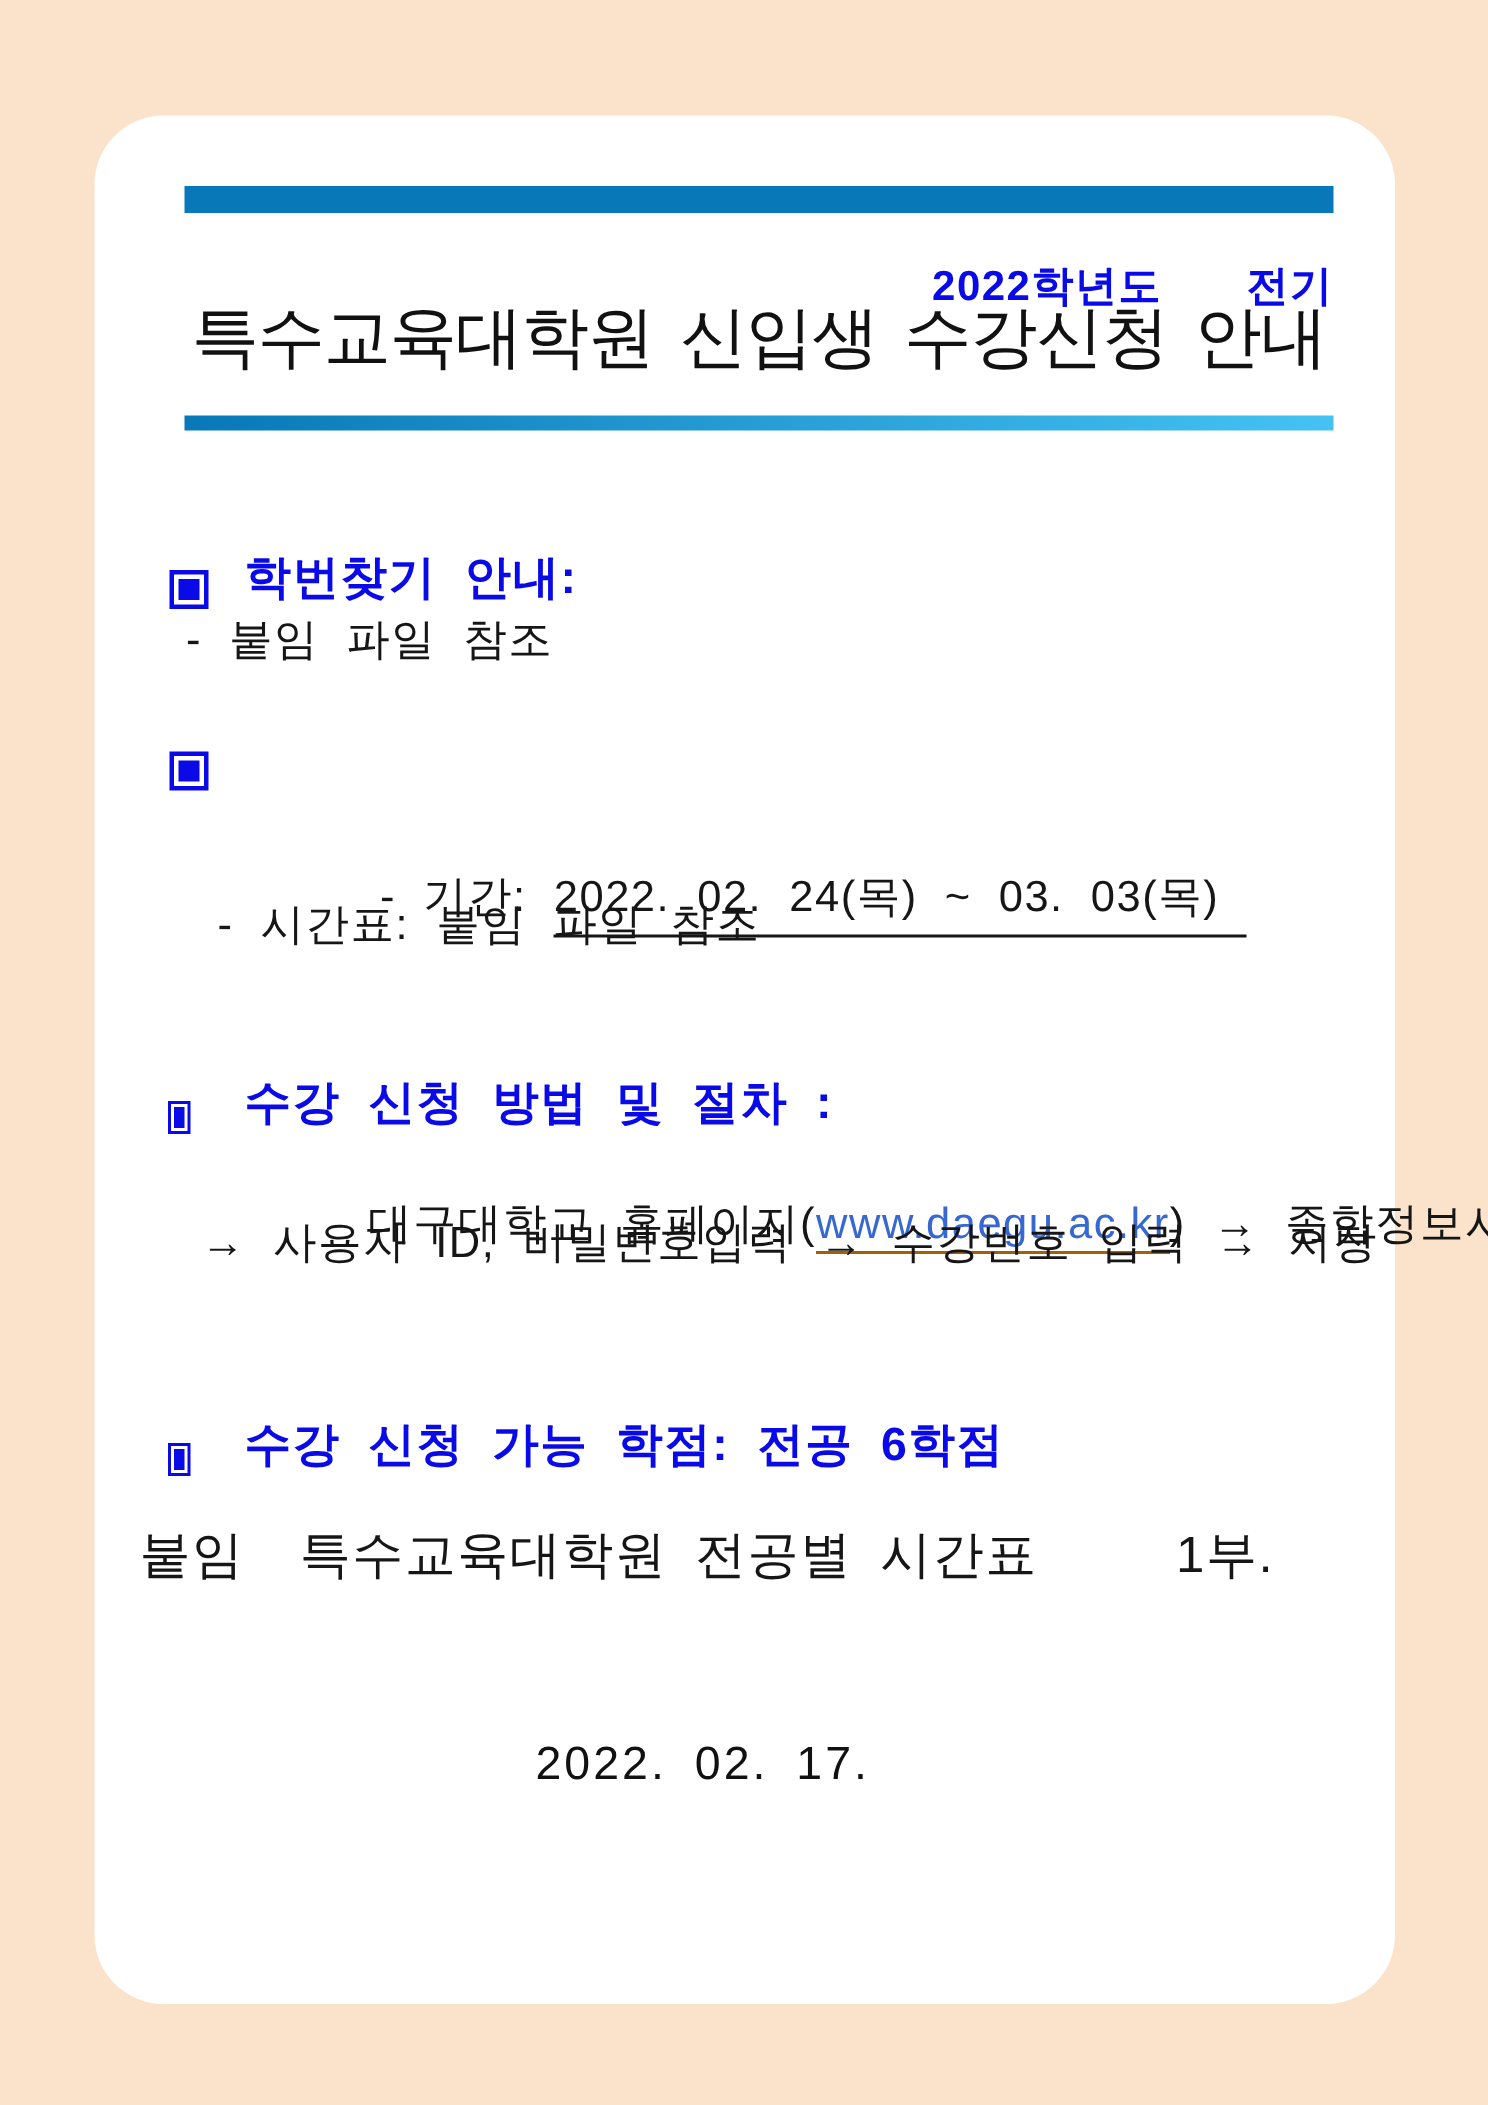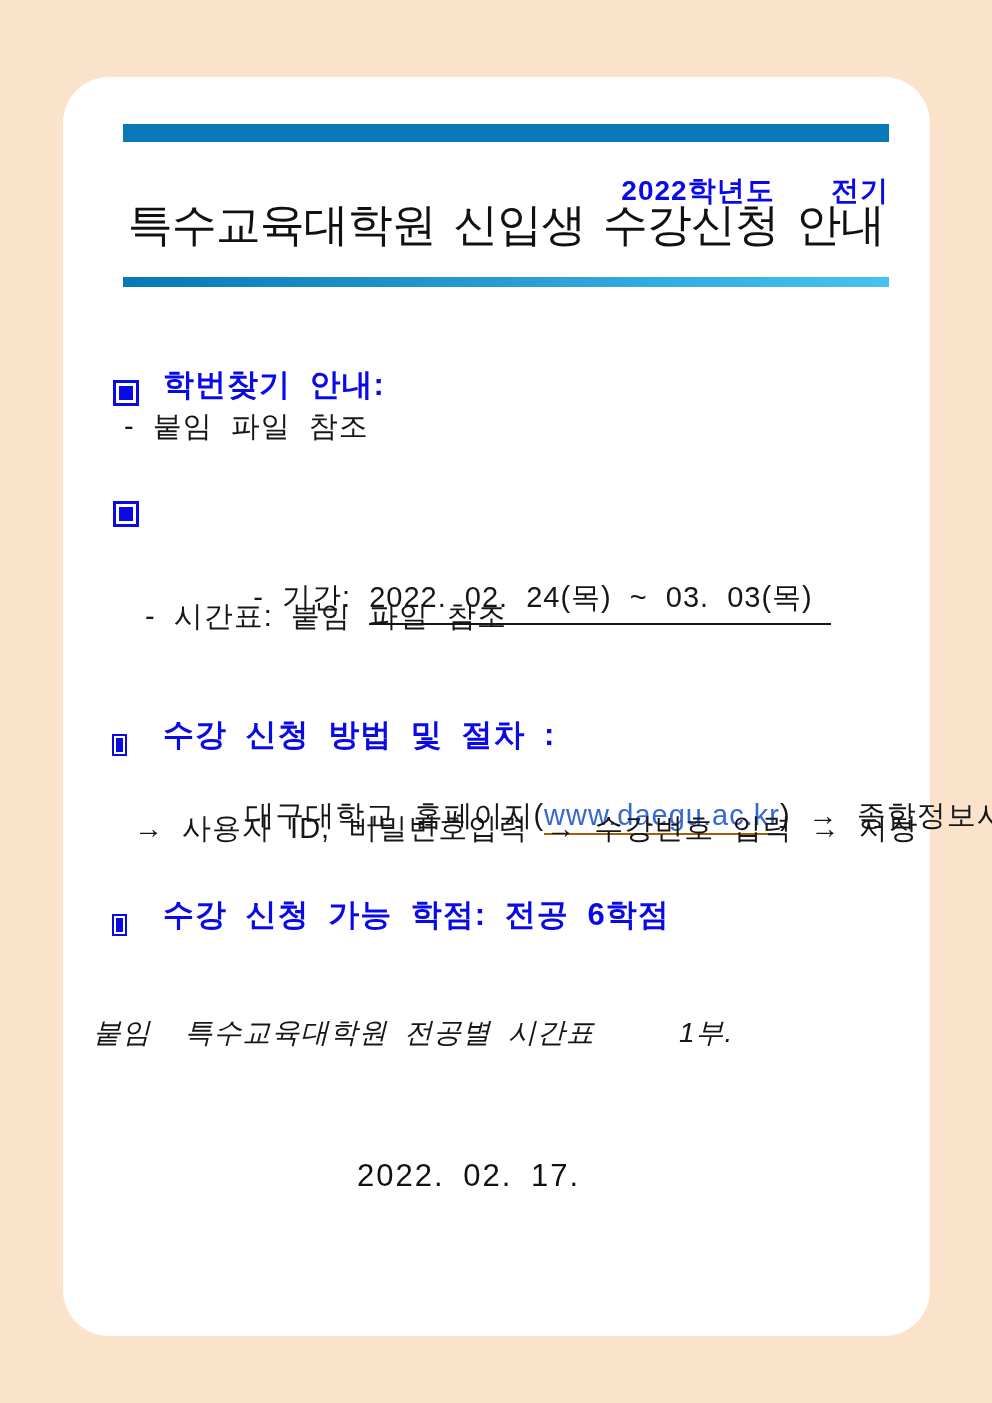--- a/index.html
+++ b/index.html
@@ -64,22 +64,22 @@
     display:inline-block;
     border-bottom:2px solid #161616;
     padding-bottom:5px;padding-right:18px;
   }
   .hyperlink{
     border-bottom:2px solid #a16207;
     padding-bottom:2px;
     cursor:pointer;
   }
   .attachment-line{
-    font-size:28px;color:#161616;
-    letter-spacing:1px;word-spacing:8px;font-style:italic;
+    font-size:34px;color:#161616;
+    letter-spacing:1px;word-spacing:8px;
   }
   .date-line{
     left:0;width:811px;text-align:center;
     font-size:31px;color:#111;
     letter-spacing:2px;word-spacing:8px;
   }
   .signature-line{
     left:0;width:867px;text-align:center;
     font-size:36px;color:#111;
     letter-spacing:11px;
@@ -118,21 +118,21 @@
       <span class="bullet small"></span>
       <span class="heading-text" style="color: rgb(10, 10, 232);">수강 신청 방법 및 절차 :</span>
     </div>
     <div class="abs body-line" style="left:74px;top:686px">
       <span>대구대학교 홈페이지(</span><span class="hyperlink" style="color: rgb(55, 103, 208);">www.daegu.ac.kr</span><span>) → 종합정보시시템</span>
     </div>
     <div class="abs body-line" style="left:71px;top:732px">→ 사용자 ID, 비밀번호입력 → 수강번호 입력 → 저장</div>
 
     <div class="heading-row" style="left:49px;top:817px">
       <span class="bullet small"></span>
-      <span class="heading-text" style="color: rgb(10, 10, 232);">수강 신청 가능 학점: 전공 6학점</span>
+      <span class="heading-text" style="color: rgb(10, 10, 232); margin-top: 48px;">수강 신청 가능 학점: 전공 6학점</span>
     </div>
 
     <div class="abs attachment-line" style="left:30px;top:937px">붙임  특수교육대학원 전공별 시간표     1부.</div>
 
     <div class="abs date-line" style="top:1081px">2022. 02. 17.</div>
 
 
   </div>
 </div>
 

